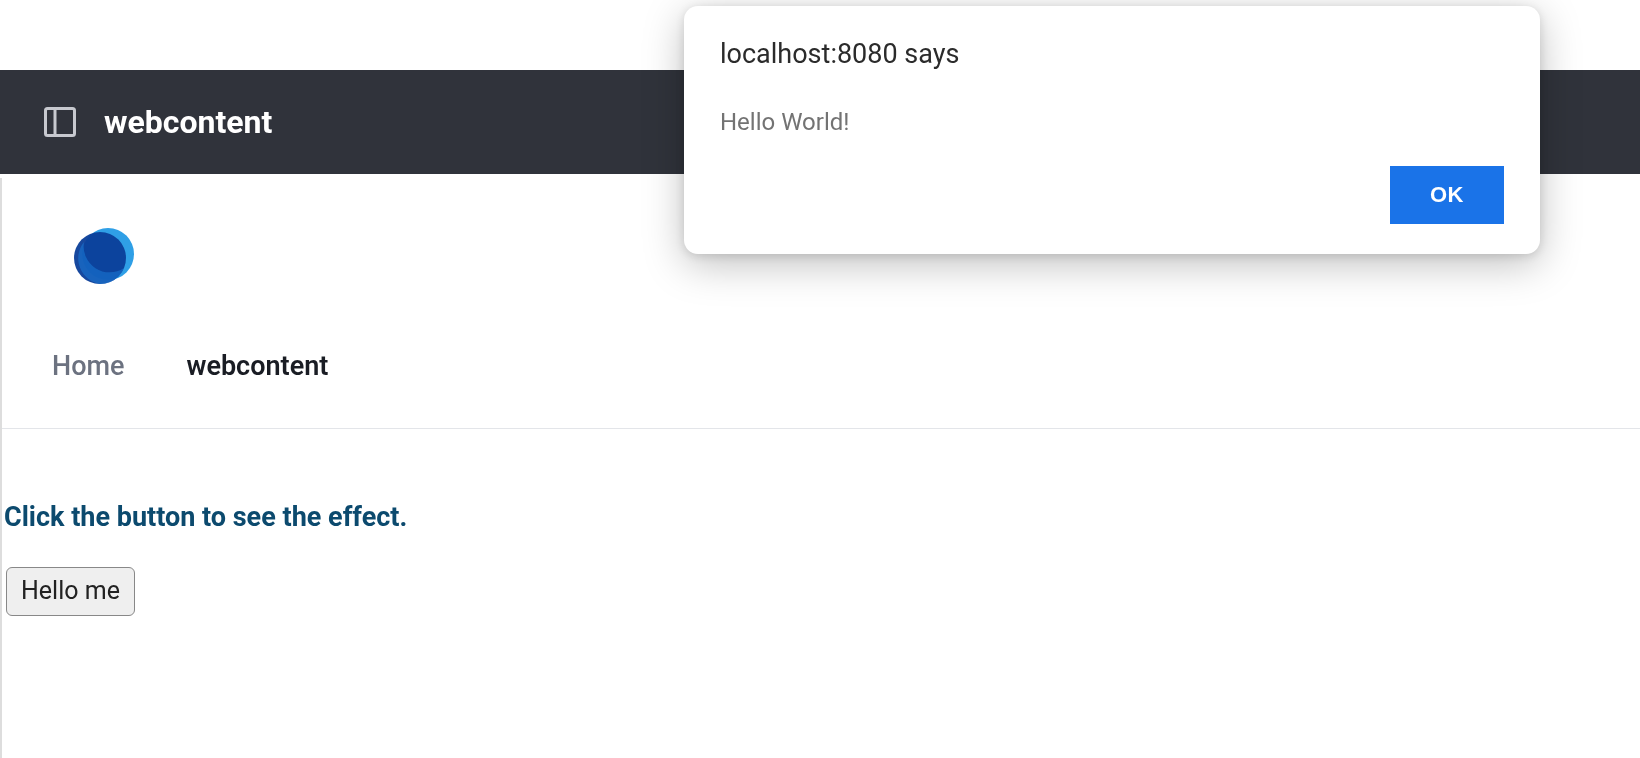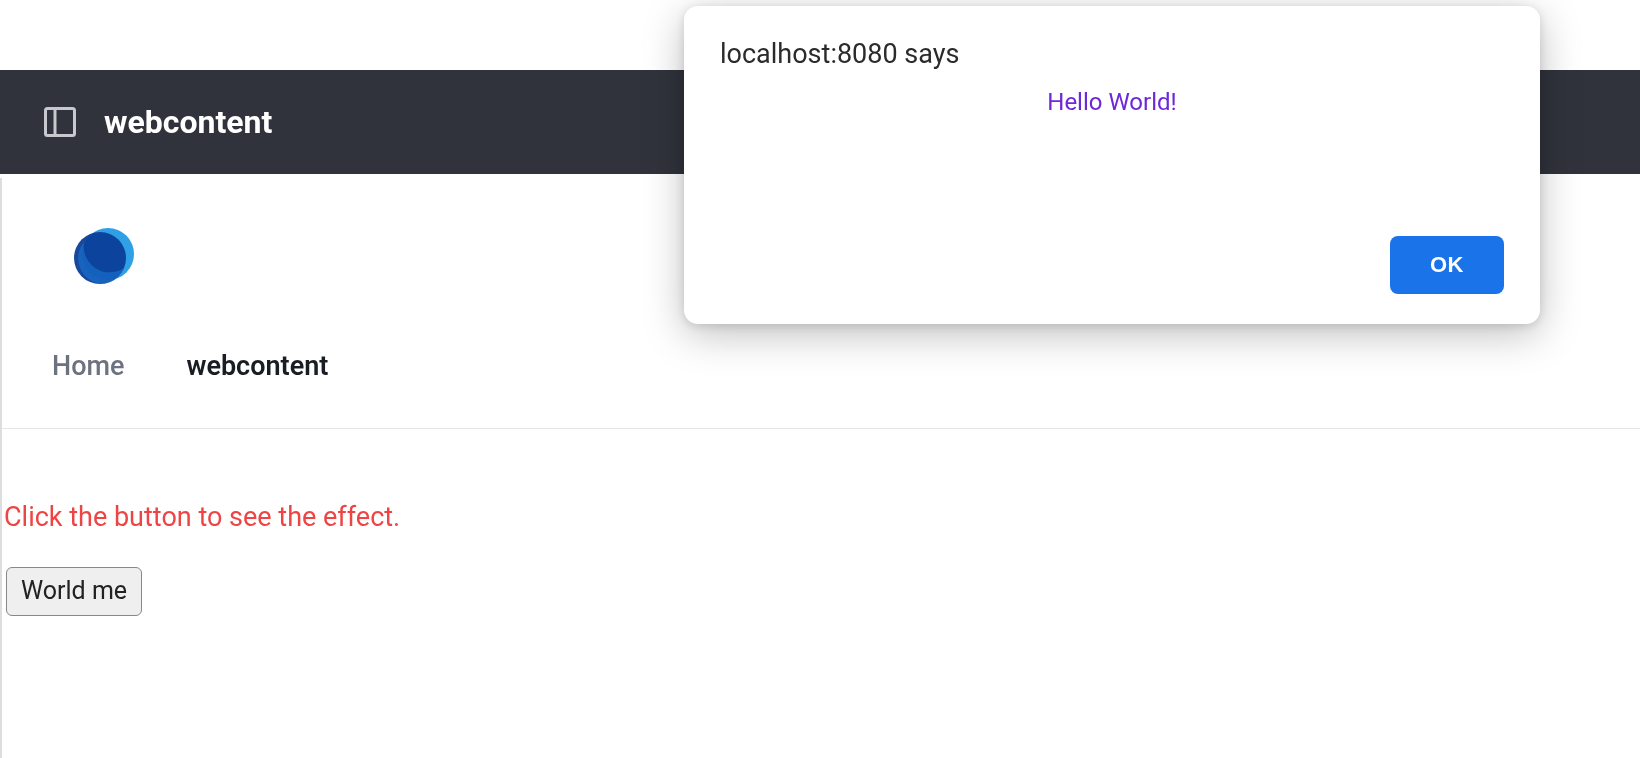--- a/index.html
+++ b/index.html
@@ -79,68 +79,69 @@
       color: #1a1d24;
     }
     .divider {
       margin-top: 46px;
       height: 1px;
       background: #e3e5e9;
       width: 100%;
     }
     .instruction {
       font-size: 27px;
-      color: #ef4444;
+      color: #0c4a6e;
       padding: 72px 0 0 4px;
+      font-weight: bold;
     }
     .click-me-btn {
       margin: 34px 0 0 6px;
       padding: 8px 14px 10px 14px;
       font-size: 25px;
       font-family: inherit;
       background: #efefef;
       border: 1px solid #888;
       border-radius: 6px;
       cursor: pointer;
       color: #222;
     }
     .alert-dialog {
       position: absolute;
       top: 6px;
       left: 684px;
       width: 856px;
-      height: 318px;
+      height: 248px;
       background: #fff;
       border-radius: 14px;
       box-shadow: 0 10px 40px rgba(0,0,0,0.25), 0 2px 10px rgba(0,0,0,0.12);
       padding: 32px 36px 30px 36px;
       display: flex;
       flex-direction: column;
+      gap: 20px;
     }
     .alert-title {
       font-size: 27px;
       color: #2b2b2b;
       font-weight: 400;
       margin-bottom: 18px;
     }
     .alert-message {
       font-size: 24px;
-      color: #6d28d9;
+      color: #737373;
       flex: 1;
-      text-align: center;
     }
     .alert-buttons {
       display: flex;
       justify-content: flex-end;
     }
     .ok-button {
       background: #1a73e8;
       color: #fff;
       border: none;
-      border-radius: 8px;
+      border-radius: 0;
       font-size: 22px;
       font-weight: 600;
       padding: 16px 40px;
       cursor: pointer;
       letter-spacing: 0.5px;
     }
     .left-border {
       position: absolute;
       left: 0;
       top: 178px;
@@ -178,21 +179,21 @@
 
 <div class="nav-row">
   <a class="nav-link-home">Home</a>
   <span class="nav-link-current">webcontent</span>
 </div>
 
 <div class="divider"></div>
 
 <div class="instruction">Click the button to see the effect.</div>
 
-<button class="click-me-btn">World me</button>
+<button class="click-me-btn">Hello me</button>
 
 <div class="left-border"></div>
 
 <div class="alert-dialog">
   <div class="alert-title">localhost:8080 says</div>
   <div class="alert-message">Hello World!</div>
   <div class="alert-buttons">
     <button class="ok-button">OK</button>
   </div>
 </div>

